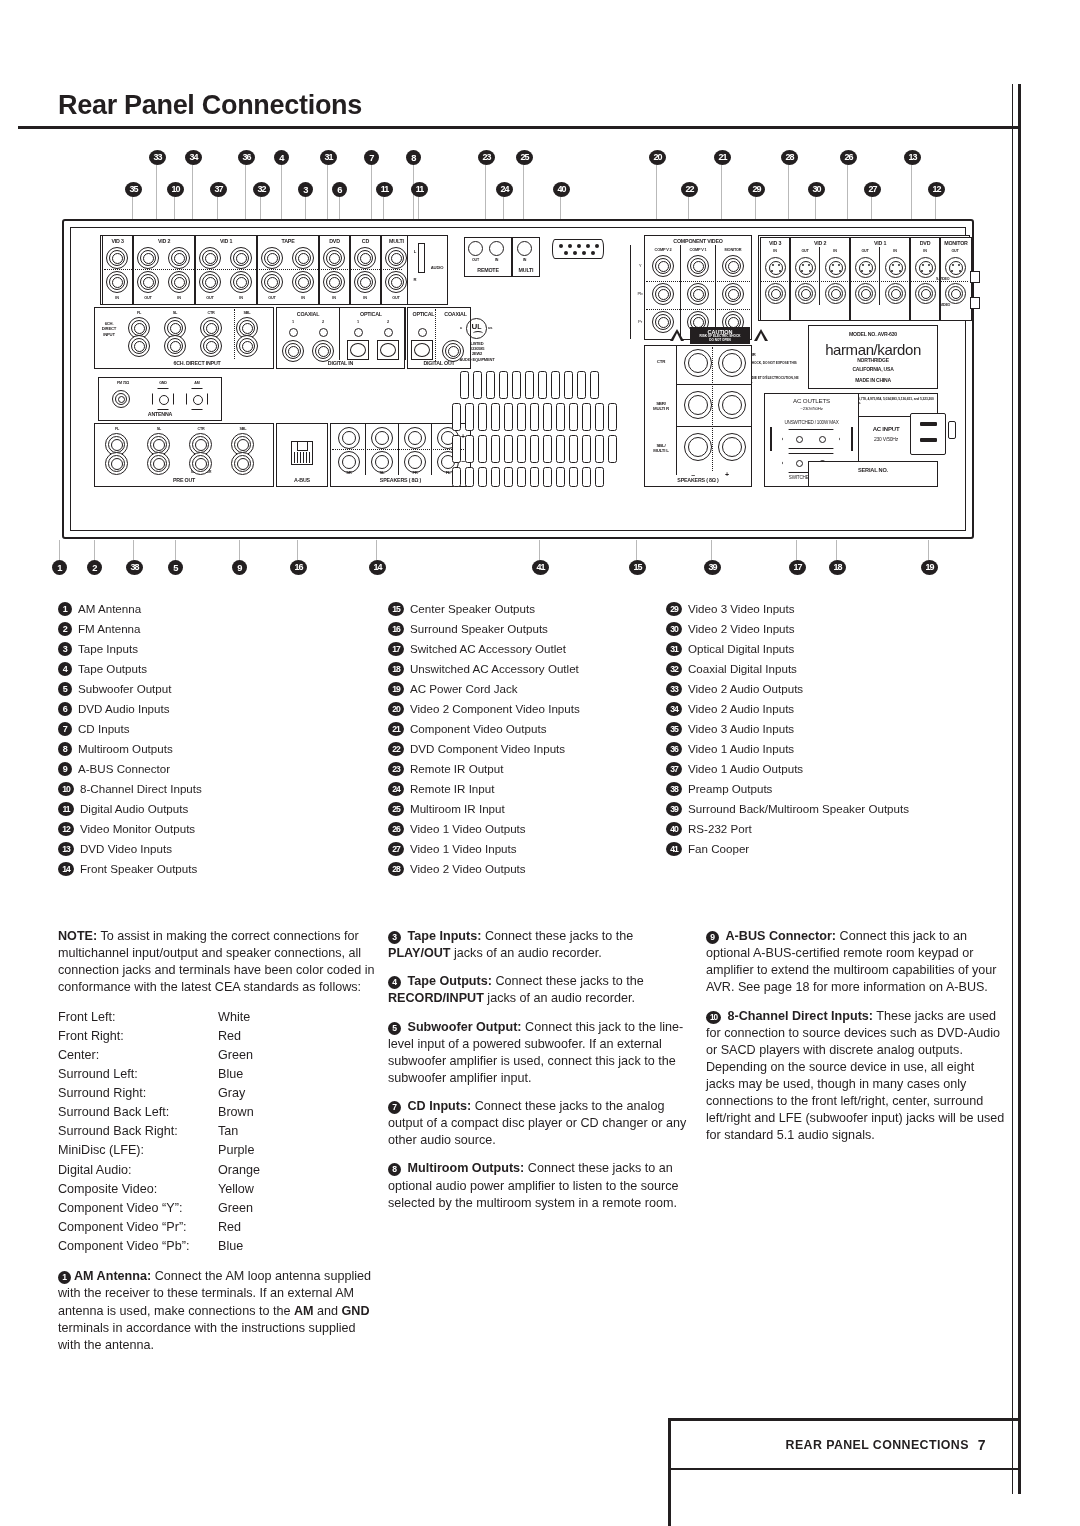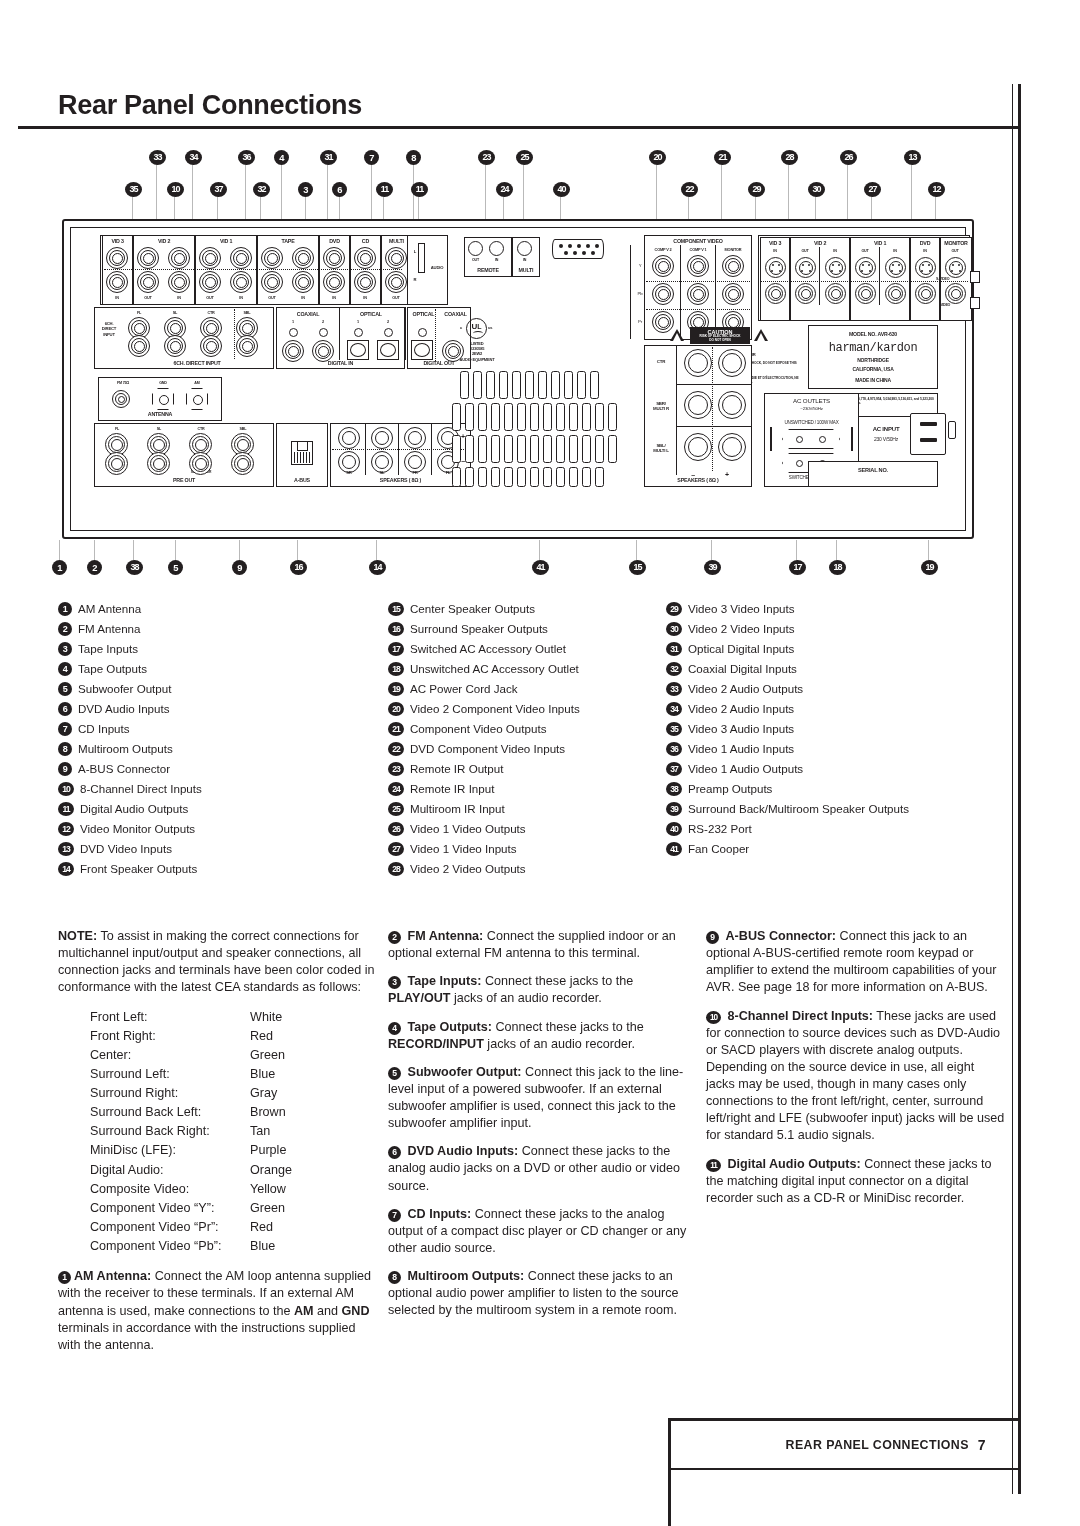--- a/index.html
+++ b/index.html
@@ -95,21 +95,21 @@
     border-radius:50%; border:1px solid #231f20;
   }
   .dot-sm { position:absolute; border-radius:50%; border:1px solid #231f20; background:#fff; }
   .vslot { position:absolute; background:#fff; border:1px solid #231f20; border-radius:2.5px; }
   .dsub {
     position:absolute; border:1.3px solid #231f20; background:#fff;
     border-radius:3px / 8px;
   }
   .hr-dot { position:absolute; border-top:1px dotted #231f20; }
   .vline { position:absolute; background:#231f20; }
-  .brand { position:absolute; font-size:12px; letter-spacing:-0.4px; white-space:nowrap;font-family:Liberation Mono, monospace; }
+  .brand { position:absolute; font-size:15px; letter-spacing:-0.4px; white-space:nowrap; }
   .caution-box { position:absolute; border:1px solid #231f20; background:#231f20; color:#fff; font-size:4px; text-align:center; font-weight:bold; }
   .legal { position:absolute; font-size:3.3px; line-height:1.25; letter-spacing:-0.1px; font-weight:bold; }
   .tri { position:absolute; width:0;height:0; border-left:7px solid transparent; border-right:7px solid transparent; border-bottom:12px solid #231f20; }
   .tri::after { content:""; position:absolute; left:-4.5px; top:3.5px; width:0;height:0; border-left:4.5px solid transparent;border-right:4.5px solid transparent;border-bottom:8px solid #fff; }
   .ulmark { position:absolute; width:21px;height:21px;border-radius:50%;border:1.3px solid #231f20; }
   .acplug { position:absolute; border:1.4px solid #231f20; background:#fff; border-radius:2px; }
   .outlet { position:absolute; border:1.2px solid #231f20; background:#fff; }
 
   
   .legend { position:absolute; font-size:11.6px; }
@@ -129,21 +129,21 @@
   .col b { font-weight:bold; }
   .inum {
     display:inline-block; width:13px;height:13px;border-radius:50%;
     background:#231f20;color:#fff;font-size:8.6px;font-weight:bold;
     line-height:13px;text-align:center; letter-spacing:-0.5px;
     margin-right:3px; position:relative; top:0px;
   }
   .inum.wide { width:15px; border-radius:50%/50%; font-size:8.2px; letter-spacing:-1px; }
   .ctable { margin-top:1px; }
   .ctrow { display:flex; line-height:1.52; }
-  .ctrow .k { width:160px;margin-left:32px; }
+  .ctrow .k { width:160px; }
 
   
   .footer {
     position:absolute; left:668px; top:1424px; width:344px; height:42px;
     display:flex; align-items:center; justify-content:flex-end;
     padding-right:26px;
     font-size:12.4px; font-weight:bold; letter-spacing:0.4px;
   }
   .footer .pg { font-size:14px; margin-left:9px; }
 </style>
@@ -781,33 +781,30 @@
         <div class="k">Component Video “Pb”:</div>
         <div>Blue</div>
       </div>
     </div>
   <p style="margin-top:12px;">
     <span class="inum">1</span><b>AM Antenna:</b><span> Connect the AM loop antenna supplied with the receiver to these terminals. If an external AM antenna is used, make connections to the </span><b>AM</b><span> and </span><b>GND</b><span> terminals in accordance with the instructions supplied with the antenna.</span>
   </p>
 </div>
 
 <div class="col" style="left:388px; top:928px; width:305px;">
-  <p><span class="inum">2</span> <b>FM Antenna:</b><span> Connect the supplied indoor or an optional external FM antenna to this terminal.</span></p>
   <p><span class="inum">3</span> <b>Tape Inputs:</b><span> Connect these jacks to the </span><b>PLAY/OUT</b><span> jacks of an audio recorder.</span></p>
   <p><span class="inum">4</span> <b>Tape Outputs:</b><span> Connect these jacks to the </span><b>RECORD/INPUT</b><span> jacks of an audio recorder.</span></p>
   <p><span class="inum">5</span> <b>Subwoofer Output:</b><span> Connect this jack to the line-level input of a powered subwoofer. If an external subwoofer amplifier is used, connect this jack to the subwoofer amplifier input.</span></p>
-  <p><span class="inum">6</span> <b>DVD Audio Inputs:</b><span> Connect these jacks to the analog audio jacks on a DVD or other audio or video source.</span></p>
   <p><span class="inum">7</span> <b>CD Inputs:</b><span> Connect these jacks to the analog output of a compact disc player or CD changer or any other audio source.</span></p>
   <p><span class="inum">8</span> <b>Multiroom Outputs:</b><span> Connect these jacks to an optional audio power amplifier to listen to the source selected by the multiroom system in a remote room.</span></p>
 </div>
 
 <div class="col" style="left:706px; top:928px; width:300px;">
   <p><span class="inum">9</span> <b>A-BUS Connector:</b><span> Connect this jack to an optional A-BUS-certified remote room keypad or amplifier to extend the multiroom capabilities of your AVR. See page 18 for more information on A-BUS.</span></p>
   <p><span class="inum wide">10</span> <b>8-Channel Direct Inputs:</b><span> These jacks are used for connection to source devices such as DVD-Audio or SACD players with discrete analog outputs. Depending on the source device in use, all eight jacks may be used, though in many cases only connections to the front left/right, center, surround left/right and LFE (subwoofer input) jacks will be used for standard 5.1 audio signals.</span></p>
-  <p><span class="inum wide">11</span> <b>Digital Audio Outputs:</b><span> Connect these jacks to the matching digital input connector on a digital recorder such as a CD-R or MiniDisc recorder.</span></p>
 </div>
 
 <div class="frame-bottom"></div>
 <div class="frame-bottom2"></div>
 <div class="frame-vert-foot"></div>
 <div class="footer">
   <span>REAR PANEL CONNECTIONS</span>
   <span class="pg">7</span>
 </div>
 

